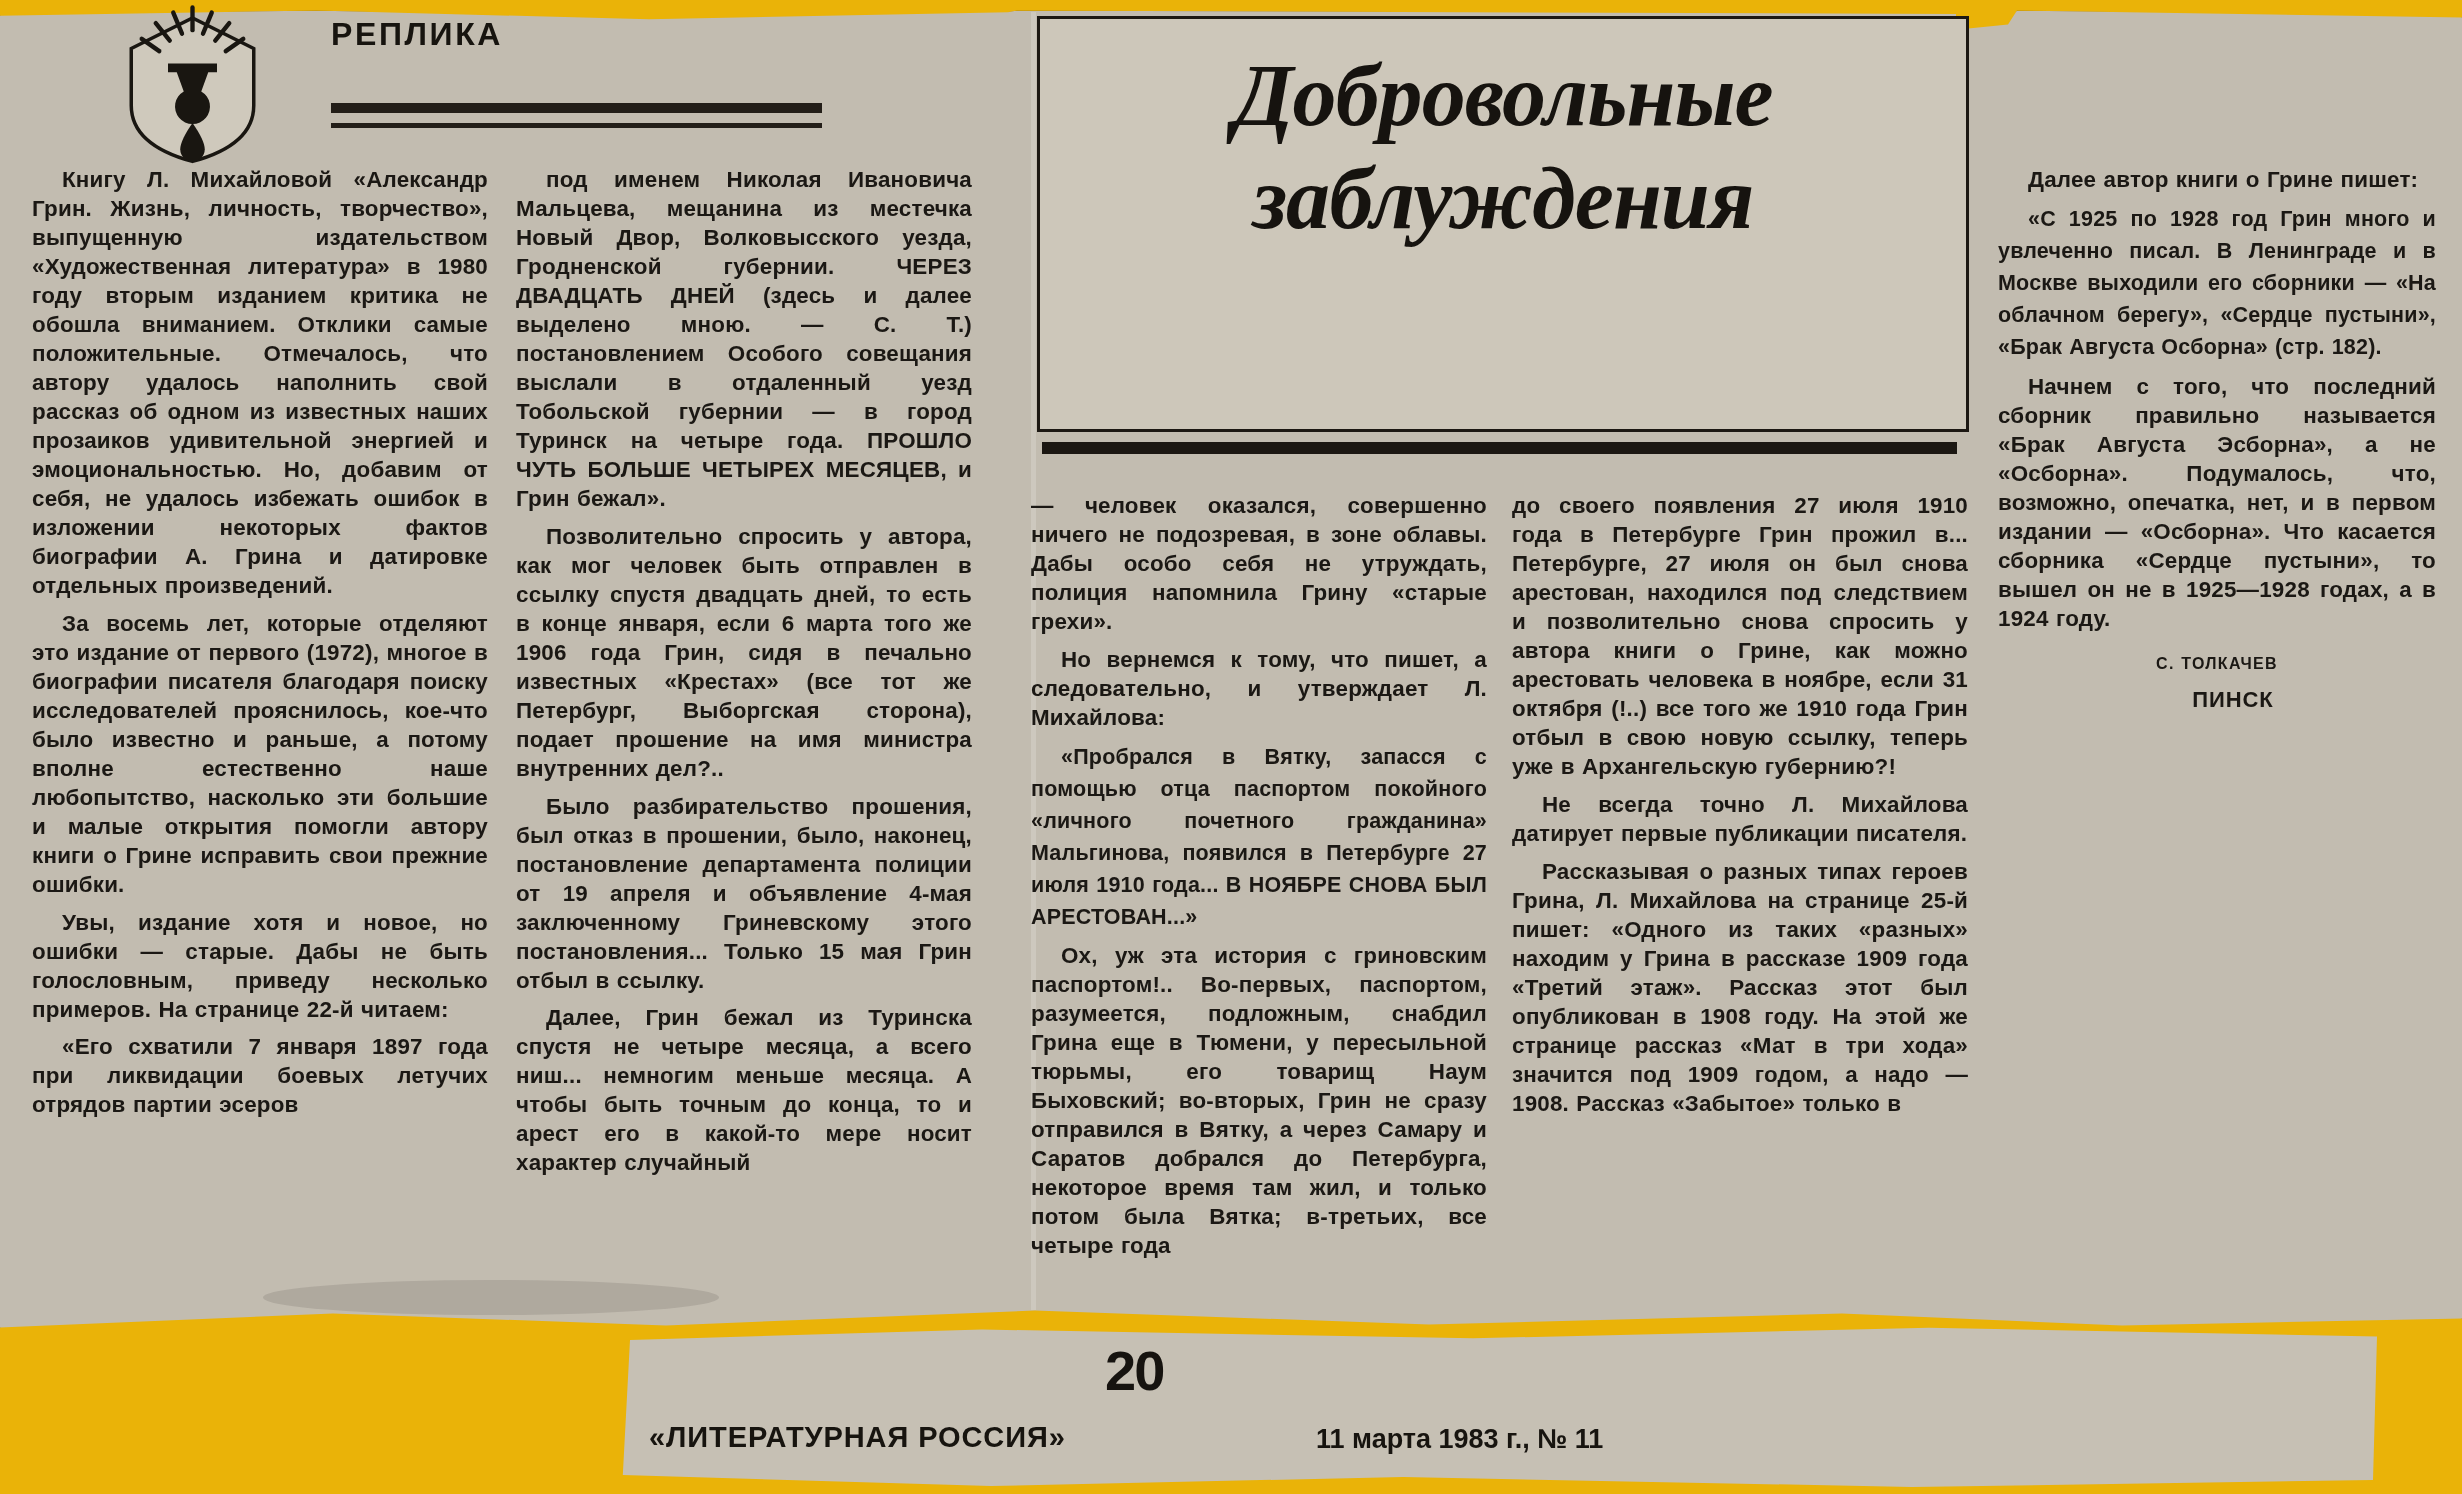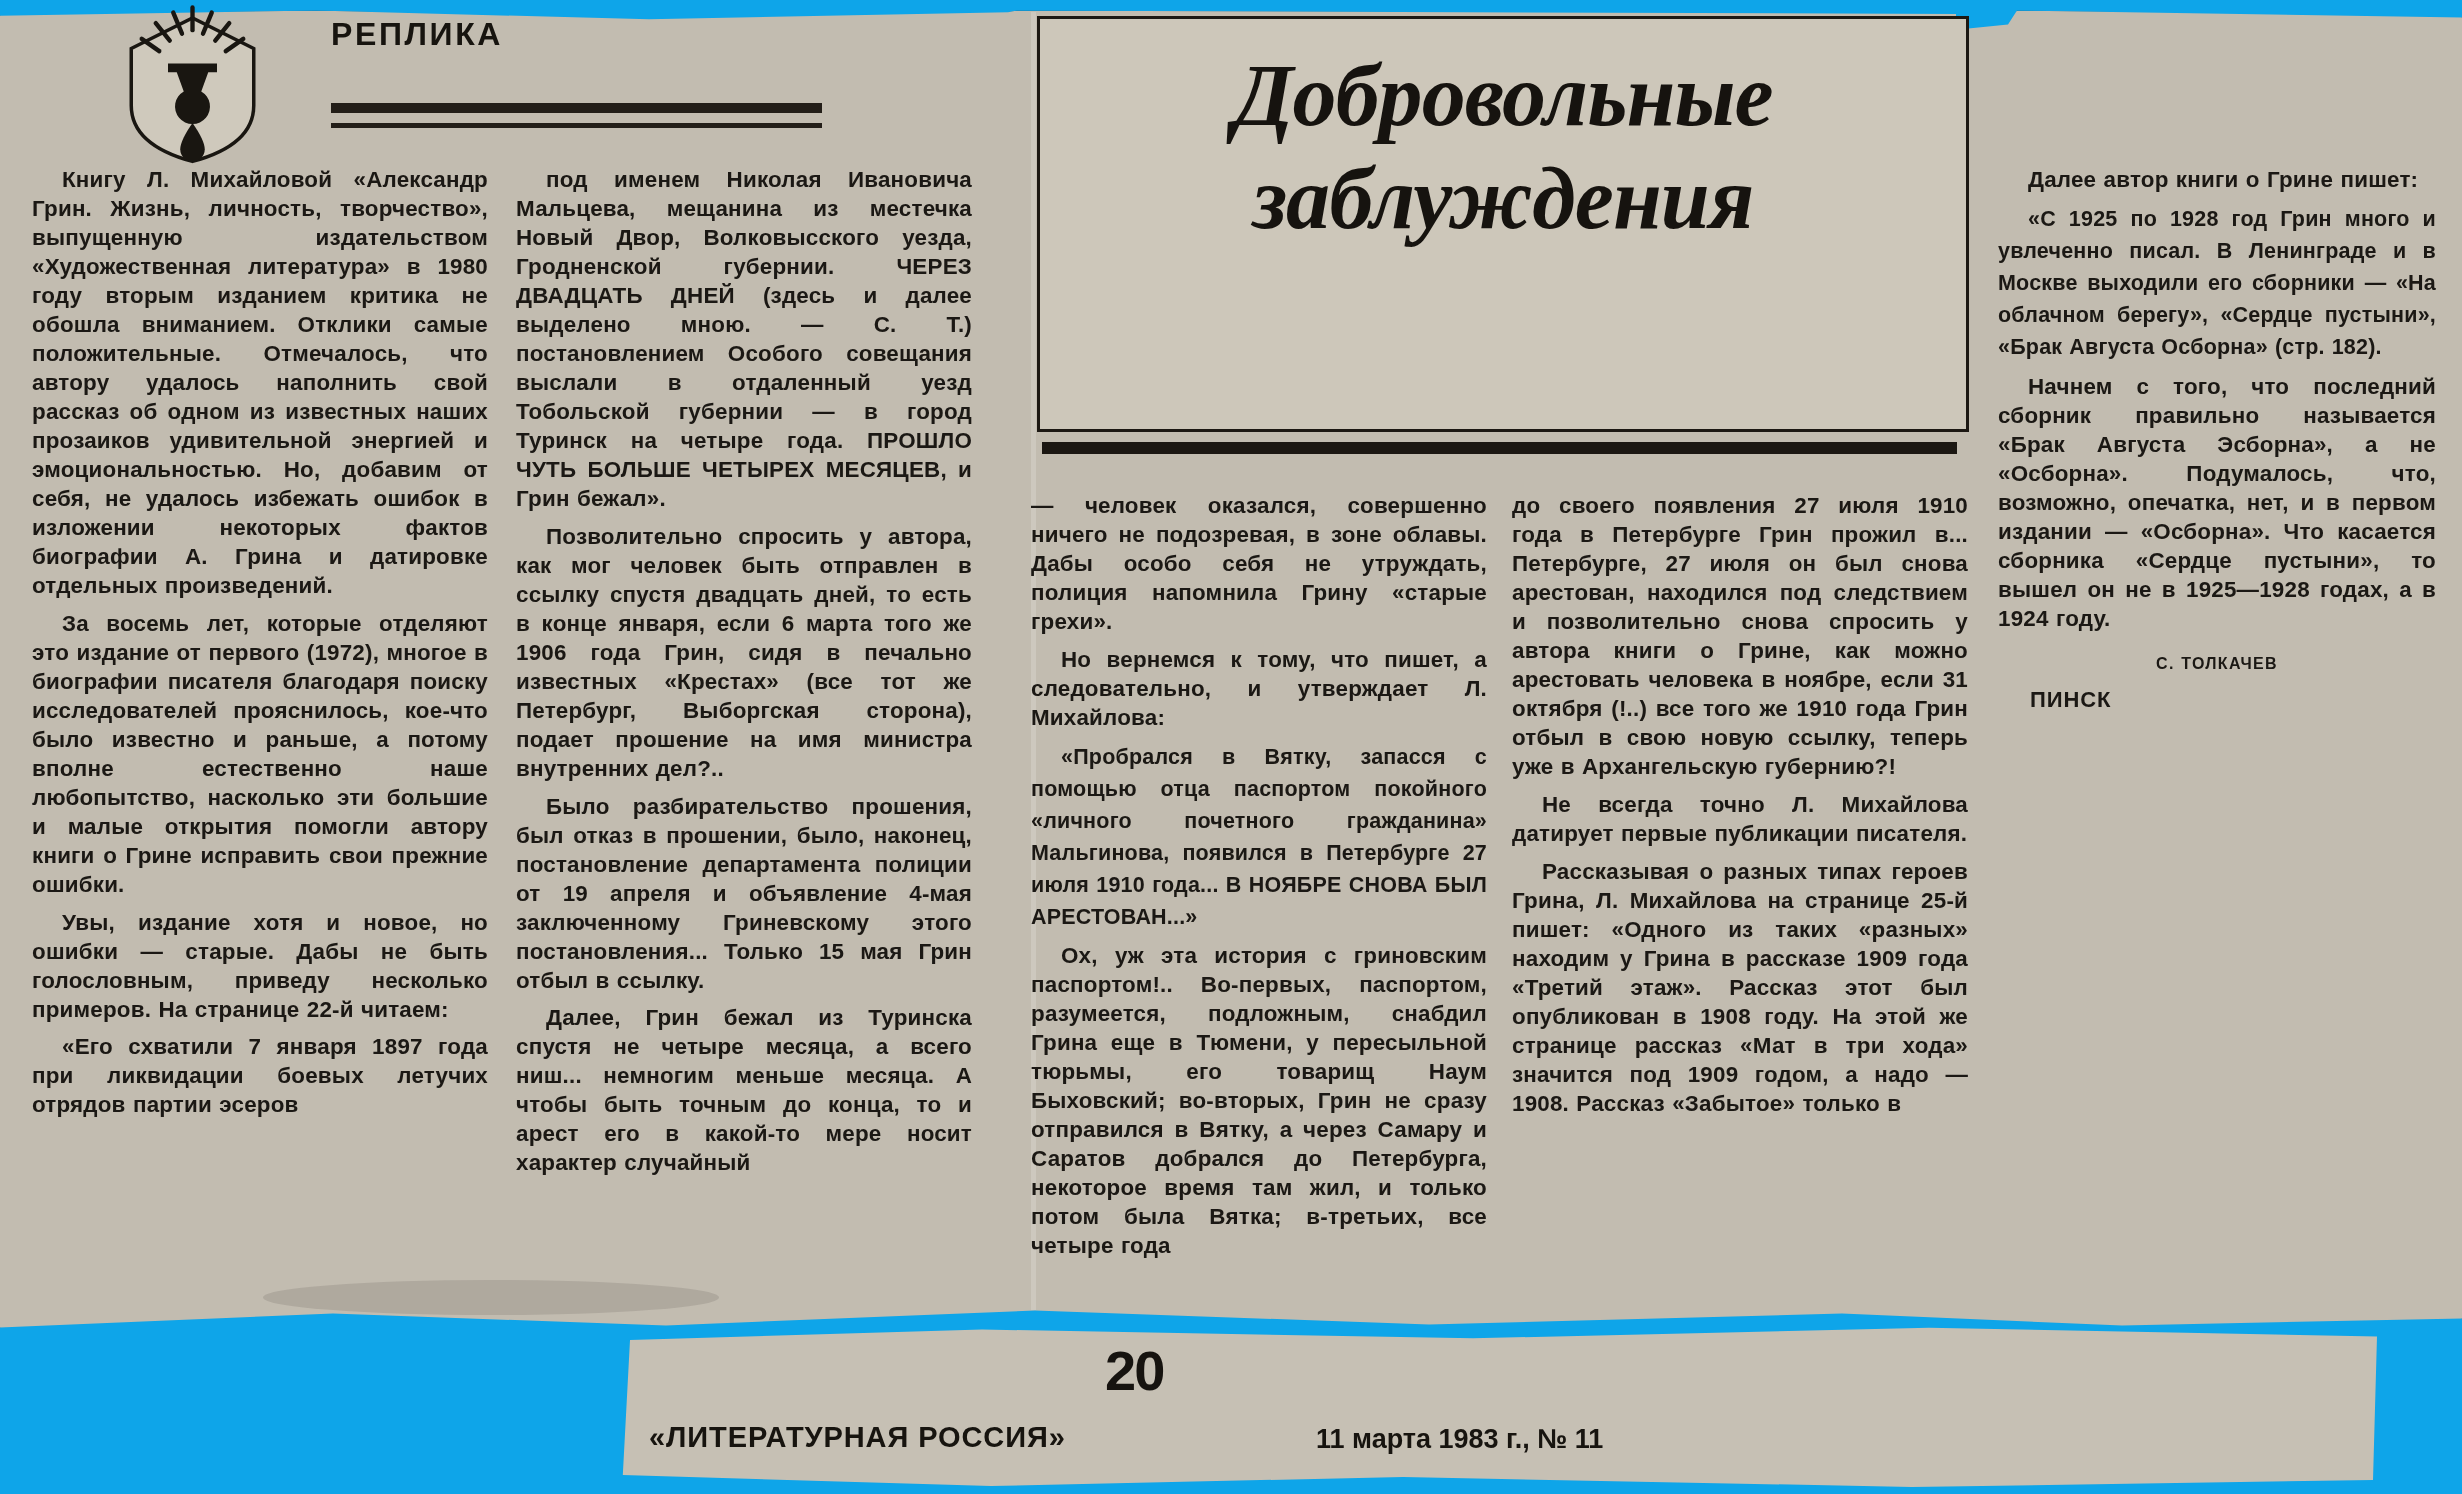--- a/index.html
+++ b/index.html
@@ -1,20 +1,20 @@
 <!DOCTYPE html>
 <html lang="ru" style="font-size:14px"><head>
 <meta charset="utf-8">
 <style>
   html,body{margin:0;padding:0;background:#6e6a63;}
   body{font-family:"Liberation Sans", sans-serif;}
   #page{
     position:relative;
     width:2462px;height:1494px;
-    background:#0ea5e9;
+    background:#eab308;
     overflow:hidden;
   }
   
   .sheet{
     position:absolute;
     background:#b9b3a7;
     box-shadow:0 0 0 0.9px rgba(60,55,48,.35);
   }
   .paper-tex{
     background-image:
@@ -93,21 +93,21 @@
     font-weight:700;font-size:29px;letter-spacing:0.9px;color:#17140f;
   }
   .bt-date{
     position:absolute;left:702px;top:98px;
     font-weight:700;font-size:27px;color:#17140f;
   }
   .sign{
     font-weight:700;font-size:16px;letter-spacing:1.3px;text-align:center;margin-top:16px;
   }
   .sign-city{
-    font-weight:700;font-size:22px;letter-spacing:0.9px;text-align:left;margin-top:7px;margin-left:32px;
+    font-weight:700;font-size:22px;letter-spacing:0.9px;text-align:center;margin-top:7px;margin-left:32px;
   }
   .fold{
     position:absolute;background:rgba(255,255,255,.18);
   }
   .smudge{position:absolute;background:rgba(40,36,30,.12);border-radius:50%;}
 </style>
 </head>
 <body>
 
 <div id="page">

